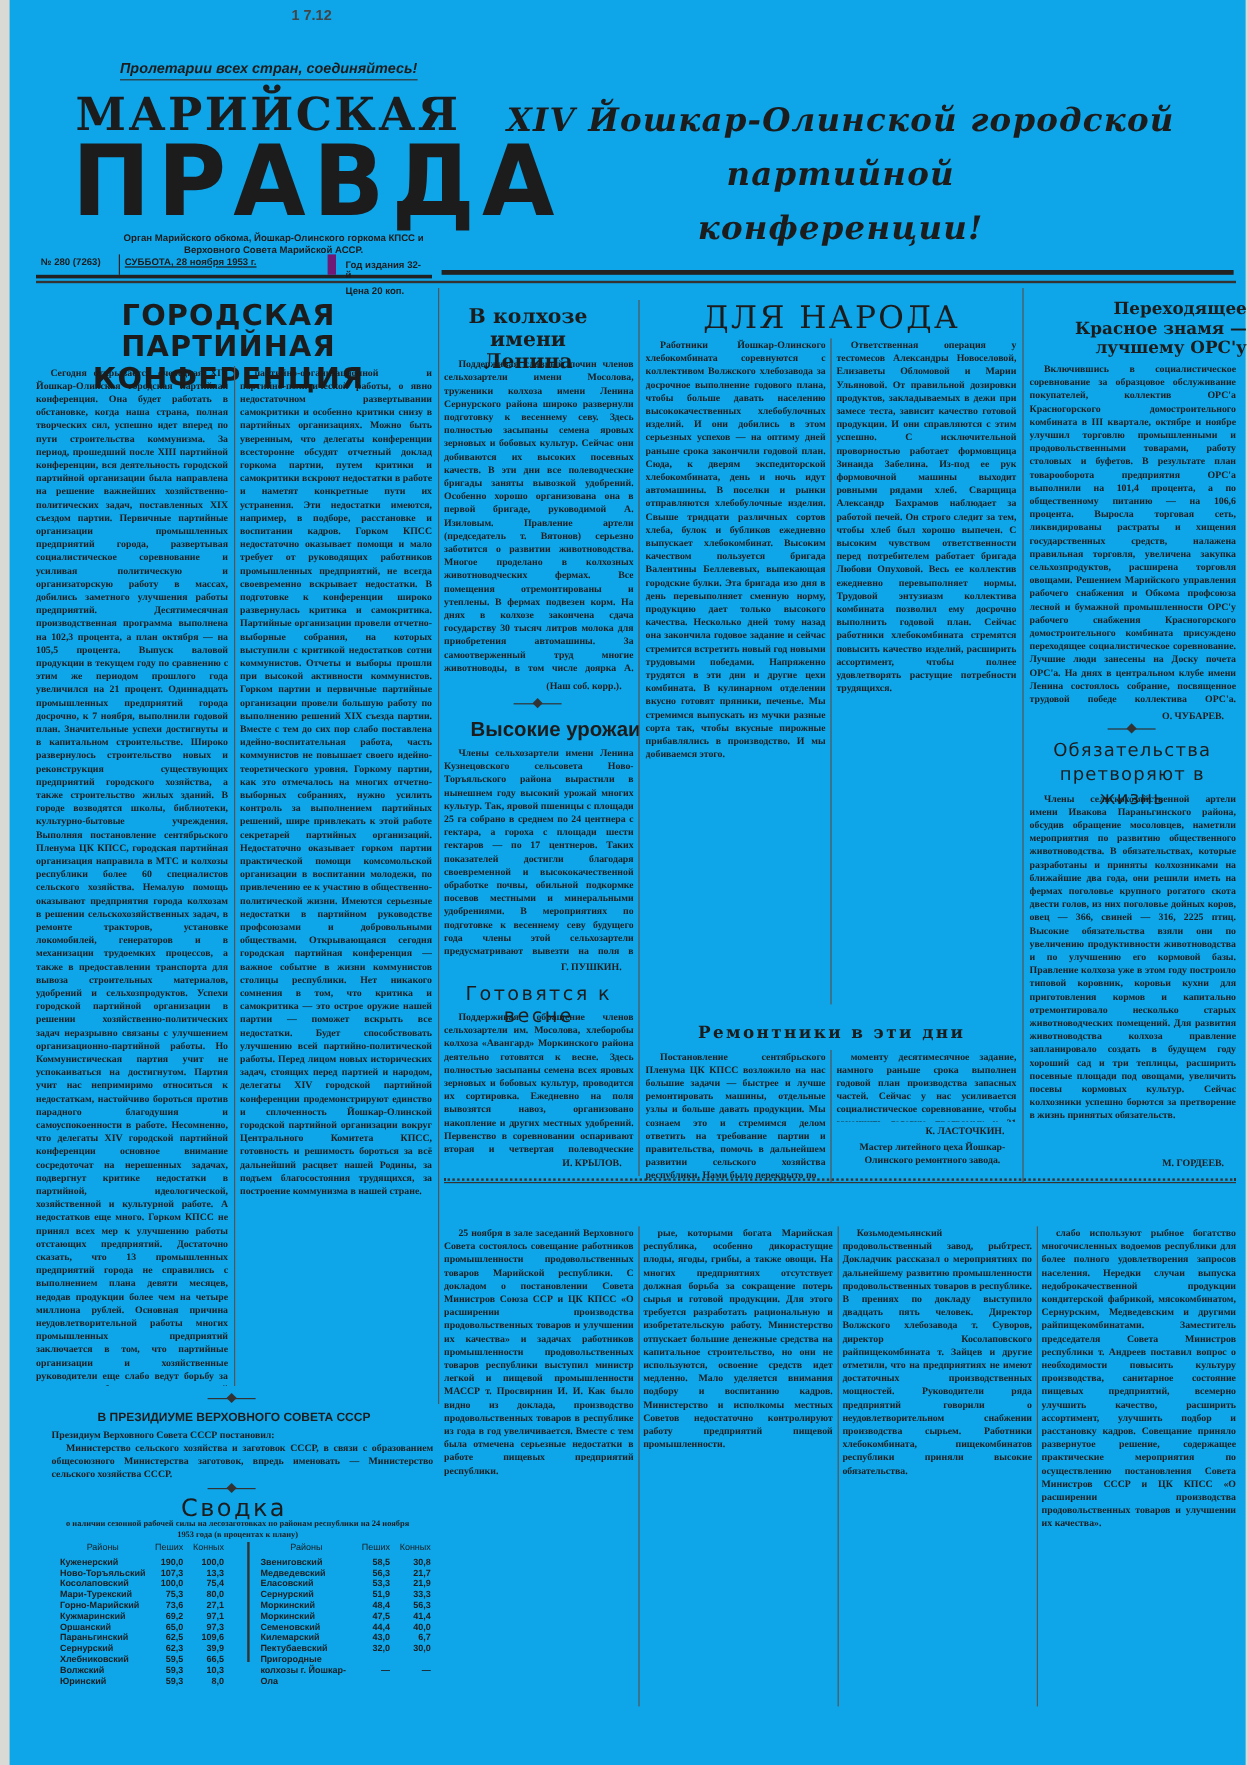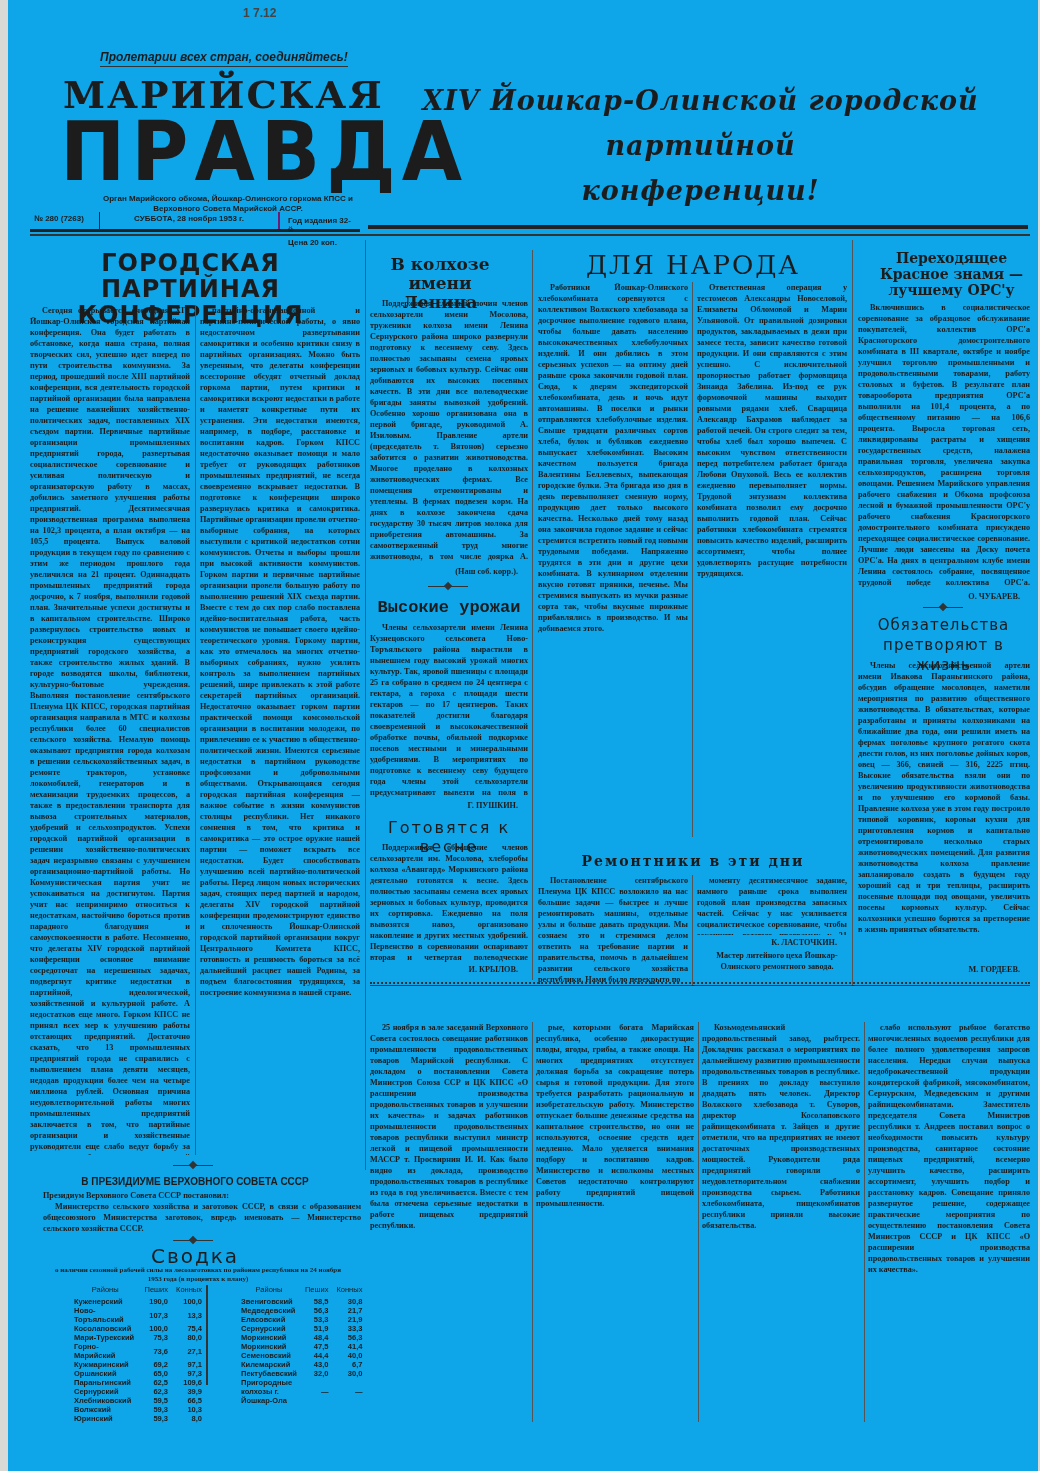--- a/index.html
+++ b/index.html
@@ -6,35 +6,35 @@
   body { width: 1040px; height: 1471px; background: #d9d9d6; font-family: "Liberation Serif", serif; color: #1c1c1c; overflow: hidden; position: relative; }
   .page { position: absolute; left: 8px; top: 0; width: 1030px; height: 1471px; background: #0ea5e9; }
   .archive-mark { position: absolute; left: 235px; top: 6px; font: bold 12px "Liberation Sans", sans-serif; color: #444; }
   .slogan { position: absolute; left: 92px; top: 50px; font: italic bold 12px "Liberation Sans", sans-serif; border-bottom: 1px solid #333; padding-bottom: 2px; }
   .mast-top { position: absolute; left: 55px; top: 72px; width: 280px; text-align: center; font: bold 38px "DejaVu Serif", serif; letter-spacing: 2px; }
   .mast-main { position: absolute; left: 52px; top: 112px; width: 290px; text-align: center; font: 900 78px "DejaVu Sans", sans-serif; letter-spacing: 6px; transform: scaleY(1.05); line-height: 80px; }
   .organ { position: absolute; left: 90px; top: 194px; width: 260px; text-align: center; font: bold 8px "Liberation Sans", sans-serif; line-height: 10px; }
   .info-bar { position: absolute; left: 22px; top: 212px; width: 330px; height: 20px; border-bottom: 3px solid #222; display: flex; font: bold 8px "Liberation Sans", sans-serif; }
   .info-bar div { padding: 2px 4px; }
   .info-bar .num { width: 70px; border-right: 1px solid #222; }
-  .info-bar .date { flex: 1; text-align: center; border-right: 2px solid #701a75; }
+  .info-bar .date { flex: 1; border-right: 7px solid #701a75; text-decoration: underline; }
   .info-bar .year { width: 80px; line-height: 9px; }
   .greeting { position: absolute; left: 360px; top: 78px; width: 665px; text-align: center; font: italic bold 27px "DejaVu Serif", serif; line-height: 45px; letter-spacing: 1px; }
   .top-rule { position: absolute; left: 360px; top: 225px; width: 660px; height: 4px; background: #222; }
   .col { position: absolute; font-size: 8.2px; line-height: 11px; text-align: justify; overflow: hidden; font-weight: bold; }
   .col p { text-indent: 12px; }
   .vrule { position: absolute; width: 1px; background: #555; }
   .hrule { position: absolute; height: 2px; background: #333; }
   .h-big { position: absolute; text-align: center; font: bold 24px "DejaVu Sans", sans-serif; line-height: 26px; letter-spacing: 1px; }
   .h-med { position: absolute; text-align: center; font: bold 17px "DejaVu Serif", serif; line-height: 19px; }
   .h-light { position: absolute; text-align: center; font: 20px "DejaVu Sans", sans-serif; letter-spacing: 2px; }
   .sig { text-align: right; font-weight: bold; padding-right: 10px; }
   .wavy { position: absolute; height: 4px; border-top: 2px dotted #333; border-bottom: 1px solid #333; }
   .table { position: absolute; font: bold 7.5px "Liberation Sans", sans-serif; }
-  .table table { border-collapse: collapse; margin-left: 24px; }
+  .table table { border-collapse: collapse; }
   .table td, .table th { padding: 0 4px; line-height: 9px; }
   .table th { font-weight: normal; padding-bottom: 3px; }
   .num-cell { text-align: right; }
   .divider-mark { position: absolute; height: 1px; background: #333; }
   .divider-mark::after { content: ""; position: absolute; left: 50%; top: -3px; width: 6px; height: 6px; background: #333; transform: rotate(45deg); margin-left: -3px; }
 </style>
 </head>
 <body>
 
 <div class="page">
@@ -70,21 +70,21 @@
     </div>
   <div class="vrule" style="left:357px;top:240px;height:930px;"></div>
 
   <div class="h-med" style="left:362px;top:255px;width:140px;">В колхозе имени Ленина</div>
   <div class="col" style="left:362px;top:298px;width:158px;height:265px;">
       <p>Поддерживая славный почин членов сельхозартели имени Мосолова, труженики колхоза имени Ленина Сернурского района широко развернули подготовку к весеннему севу. Здесь полностью засыпаны семена яровых зерновых и бобовых культур. Сейчас они добиваются их высоких посевных качеств. В эти дни все полеводческие бригады заняты вывозкой удобрений. Особенно хорошо организована она в первой бригаде, руководимой А. Изиловым. Правление артели (председатель т. Вятонов) серьезно заботится о развитии животноводства. Многое проделано в колхозных животноводческих фермах. Все помещения отремонтированы и утеплены. В фермах подвезен корм. На днях в колхозе закончена сдача государству 30 тысяч литров молока для приобретения автомашины. За самоотверженный труд многие животноводы, в том числе доярка А. Степанова и пастух Н. Алексеев, получили дополнительную оплату.</p>
     </div>
   <div class="col sig" style="left:362px;top:566px;width:158px;">(Наш соб. корр.).</div>
   <div class="divider-mark" style="left:420px;top:586px;width:40px;"></div>
 
-  <div class="h-med" style="left:362px;top:598px;width:158px;font-family:Liberation Mono, monospace;">Высокие урожаи</div>
+  <div class="h-med" style="left:376px;top:598px;width:158px;font-family:Liberation Sans, sans-serif;">Высокие урожаи</div>
   <div class="col" style="left:362px;top:622px;width:158px;height:175px;">
       <p>Члены сельхозартели имени Ленина Кузнецовского сельсовета Ново-Торъяльского района вырастили в нынешнем году высокий урожай многих культур. Так, яровой пшеницы с площади 25 га собрано в среднем по 24 центнера с гектара, а гороха с площади шести гектаров — по 17 центнеров. Таких показателей достигли благодаря своевременной и высококачественной обработке почвы, обильной подкормке посевов местными и минеральными удобрениями. В мероприятиях по подготовке к весеннему севу будущего года члены этой сельхозартели предусматривают вывезти на поля в большем количестве навоз, органические и минеральные удобрения.</p>
     </div>
   <div class="col sig" style="left:362px;top:800px;width:158px;">Г. ПУШКИН.</div>
 
   <div class="h-light" style="left:362px;top:818px;width:158px;font-size:16px;">Готовятся к весне</div>
   <div class="col" style="left:362px;top:842px;width:158px;height:120px;">
       <p>Поддерживая обращение членов сельхозартели им. Мосолова, хлеборобы колхоза «Авангард» Моркинского района деятельно готовятся к весне. Здесь полностью засыпаны семена всех яровых зерновых и бобовых культур, проводится их сортировка. Ежедневно на поля вывозятся навоз, организовано накопление и других местных удобрений. Первенство в соревновании оспаривают вторая и четвертая полеводческие бригады, руководимые И. Губерновым и Т. Романовой.</p>
     </div>
   <div class="col sig" style="left:362px;top:964px;width:158px;">И. КРЫЛОВ.</div>
@@ -105,21 +105,21 @@
     </div>
   <div class="vrule" style="left:684px;top:875px;height:110px;"></div>
   <div class="col" style="left:689px;top:875px;width:150px;height:60px;">
       <p>моменту десятимесячное задание, намного раньше срока выполнен годовой план производства запасных частей. Сейчас у нас усиливается социалистическое соревнование, чтобы закончить годовую программу к 31 декабря.</p>
     </div>
   <div class="col sig" style="left:689px;top:937px;width:150px;">К. ЛАСТОЧКИН.</div>
   <div class="col" style="left:699px;top:950px;width:140px;text-align:center;font-weight:bold;">Мастер литейного цеха Йошкар-Олинского ремонтного завода.</div>
 
   <div class="vrule" style="left:844px;top:240px;height:745px;"></div>
 
-  <div class="h-med" style="left:856px;top:250px;width:175px;font-size:14px;line-height:16px;">Переходящее Красное знамя — лучшему ОРС'у</div>
+  <div class="h-med" style="left:856px;top:250px;width:175px;font-size:14px;line-height:16px;text-align:right;">Переходящее Красное знамя — лучшему ОРС'у</div>
   <div class="col" style="left:850px;top:302px;width:172px;height:285px;">
       <p>Включившись в социалистическое соревнование за образцовое обслуживание покупателей, коллектив ОРС'а Красногорского домостроительного комбината в III квартале, октябре и ноябре улучшил торговлю промышленными и продовольственными товарами, работу столовых и буфетов. В результате план товарооборота предприятия ОРС'а выполнили на 101,4 процента, а по общественному питанию — на 106,6 процента. Выросла торговая сеть, ликвидированы растраты и хищения государственных средств, налажена правильная торговля, увеличена закупка сельхозпродуктов, расширена торговля овощами. Решением Марийского управления рабочего снабжения и Обкома профсоюза лесной и бумажной промышленности ОРС'у рабочего снабжения Красногорского домостроительного комбината присуждено переходящее социалистическое соревнование. Лучшие люди занесены на Доску почета ОРС'а. На днях в центральном клубе имени Ленина состоялось собрание, посвященное трудовой победе коллектива ОРС'а. Победителям в социалистическом соревновании было вручено переходящее Красное знамя.</p>
     </div>
   <div class="col sig" style="left:850px;top:591px;width:172px;">О. ЧУБАРЕВ.</div>
   <div class="divider-mark" style="left:915px;top:607px;width:40px;"></div>
 
   <div class="h-light" style="left:848px;top:615px;width:175px;font-size:15px;line-height:20px;letter-spacing:1px;">Обязательства претворяют в жизнь</div>
   <div class="col" style="left:850px;top:660px;width:172px;height:298px;">
       <p>Члены сельскохозяйственной артели имени Ивакова Параньгинского района, обсудив обращение мосоловцев, наметили мероприятия по развитию общественного животноводства. В обязательствах, которые разработаны и приняты колхозниками на ближайшие два года, они решили иметь на фермах поголовье крупного рогатого скота двести голов, из них поголовье дойных коров, овец — 366, свиней — 316, 2225 птиц. Высокие обязательства взяли они по увеличению продуктивности животноводства и по улучшению его кормовой базы. Правление колхоза уже в этом году построило типовой коровник, коровьи кухни для приготовления кормов и капитально отремонтировало несколько старых животноводческих помещений. Для развития животноводства колхоза правление запланировало создать в будущем году хороший сад и три теплицы, расширить посевные площади под овощами, увеличить посевы кормовых культур. Сейчас колхозники успешно борются за претворение в жизнь принятых обязательств.</p>
     </div>

